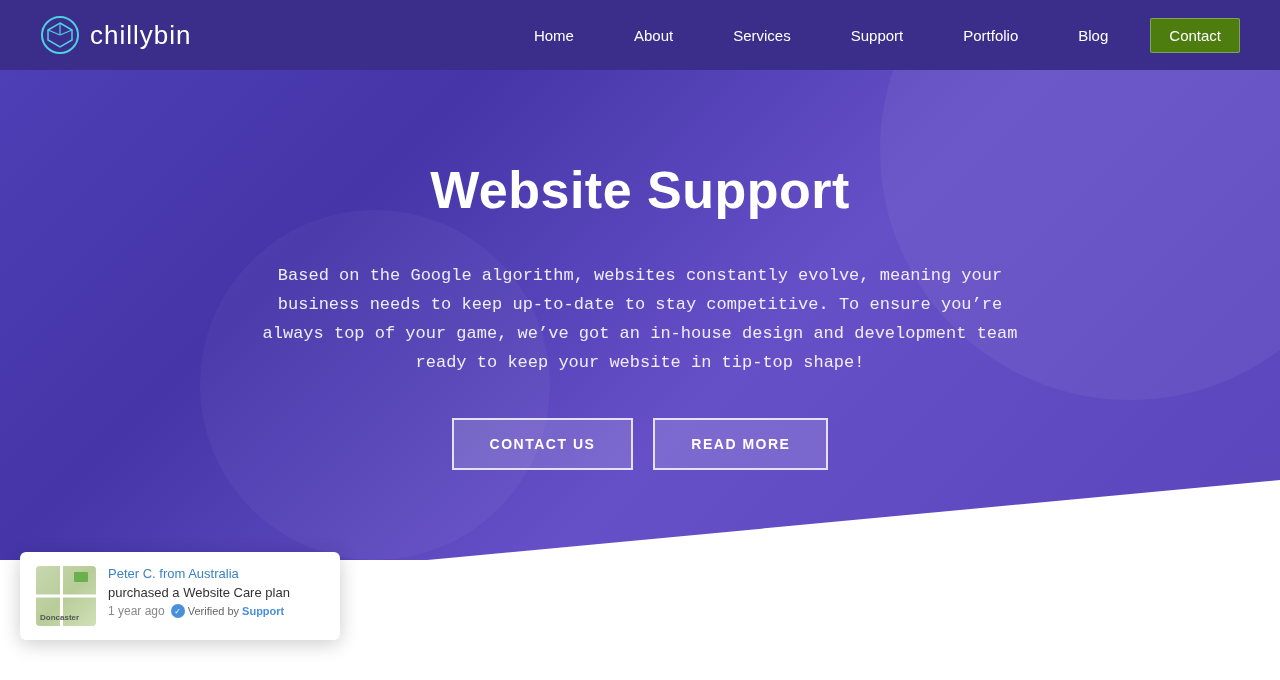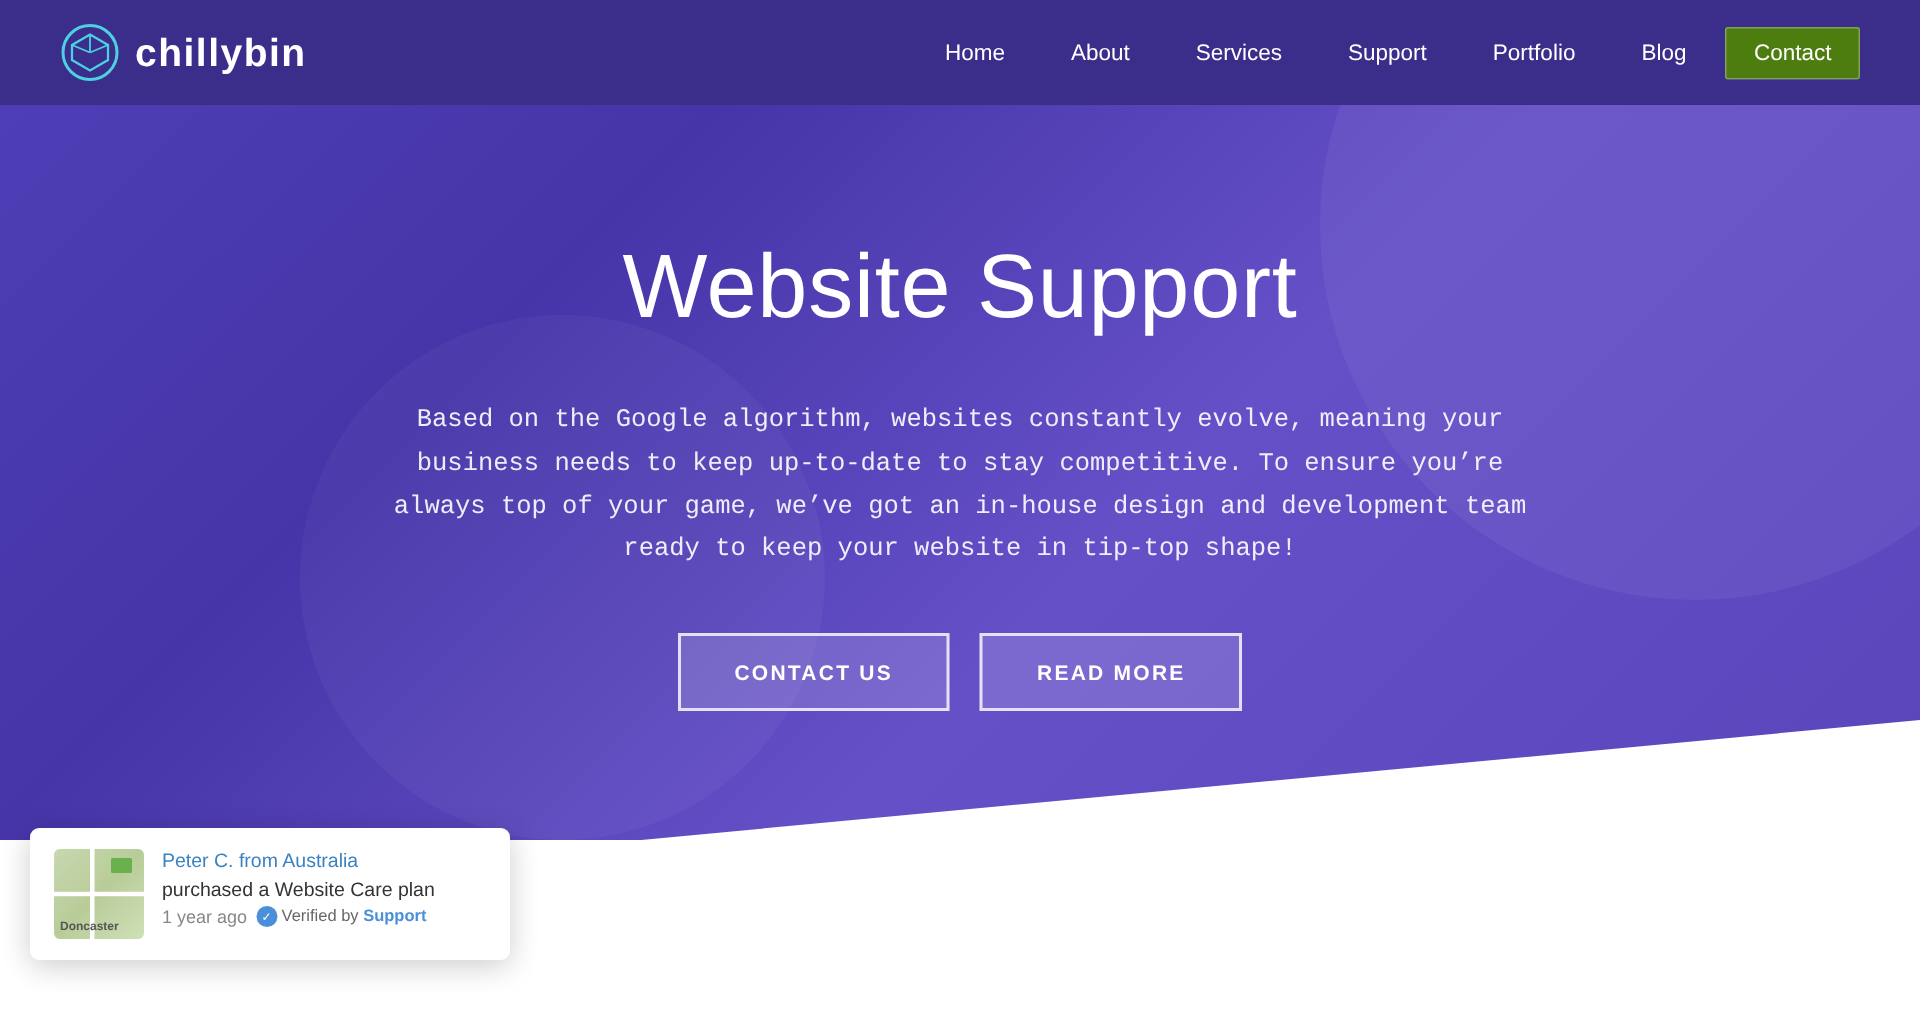--- a/index.html
+++ b/index.html
@@ -22,27 +22,27 @@
       align-items: center;
       gap: 10px;
     }
     .logo-icon {
       width: 40px;
       height: 40px;
     }
     .logo-text {
       color: #fff;
       font-size: 26px;
-      font-weight: 700;
+      font-weight: 400;
       letter-spacing: 1px;
     }
     nav {
       display: flex;
       align-items: center;
-      gap: 8px;
+      gap: 24px;
     }
     .nav-link {
       color: #fff;
       text-decoration: none;
       font-size: 15px;
       padding: 8px 18px;
       border-radius: 2px;
       cursor: pointer;
       transition: background 0.2s;
     }
@@ -90,22 +90,22 @@
     }
 
     .hero-content {
       text-align: center;
       max-width: 800px;
       z-index: 2;
       padding: 20px;
     }
     .hero-title {
       color: #fff;
-      font-size: 60px;
-      font-weight: 400;
+      font-size: 52px;
+      font-weight: 700;
       margin-bottom: 42px;
       letter-spacing: 0.5px;
     }
     .hero-desc {
       color: rgba(255,255,255,0.9);
       font-size: 17px;
       line-height: 1.7;
       margin-bottom: 40px;
       max-width: 760px;
       font-family: Liberation Mono, monospace;

